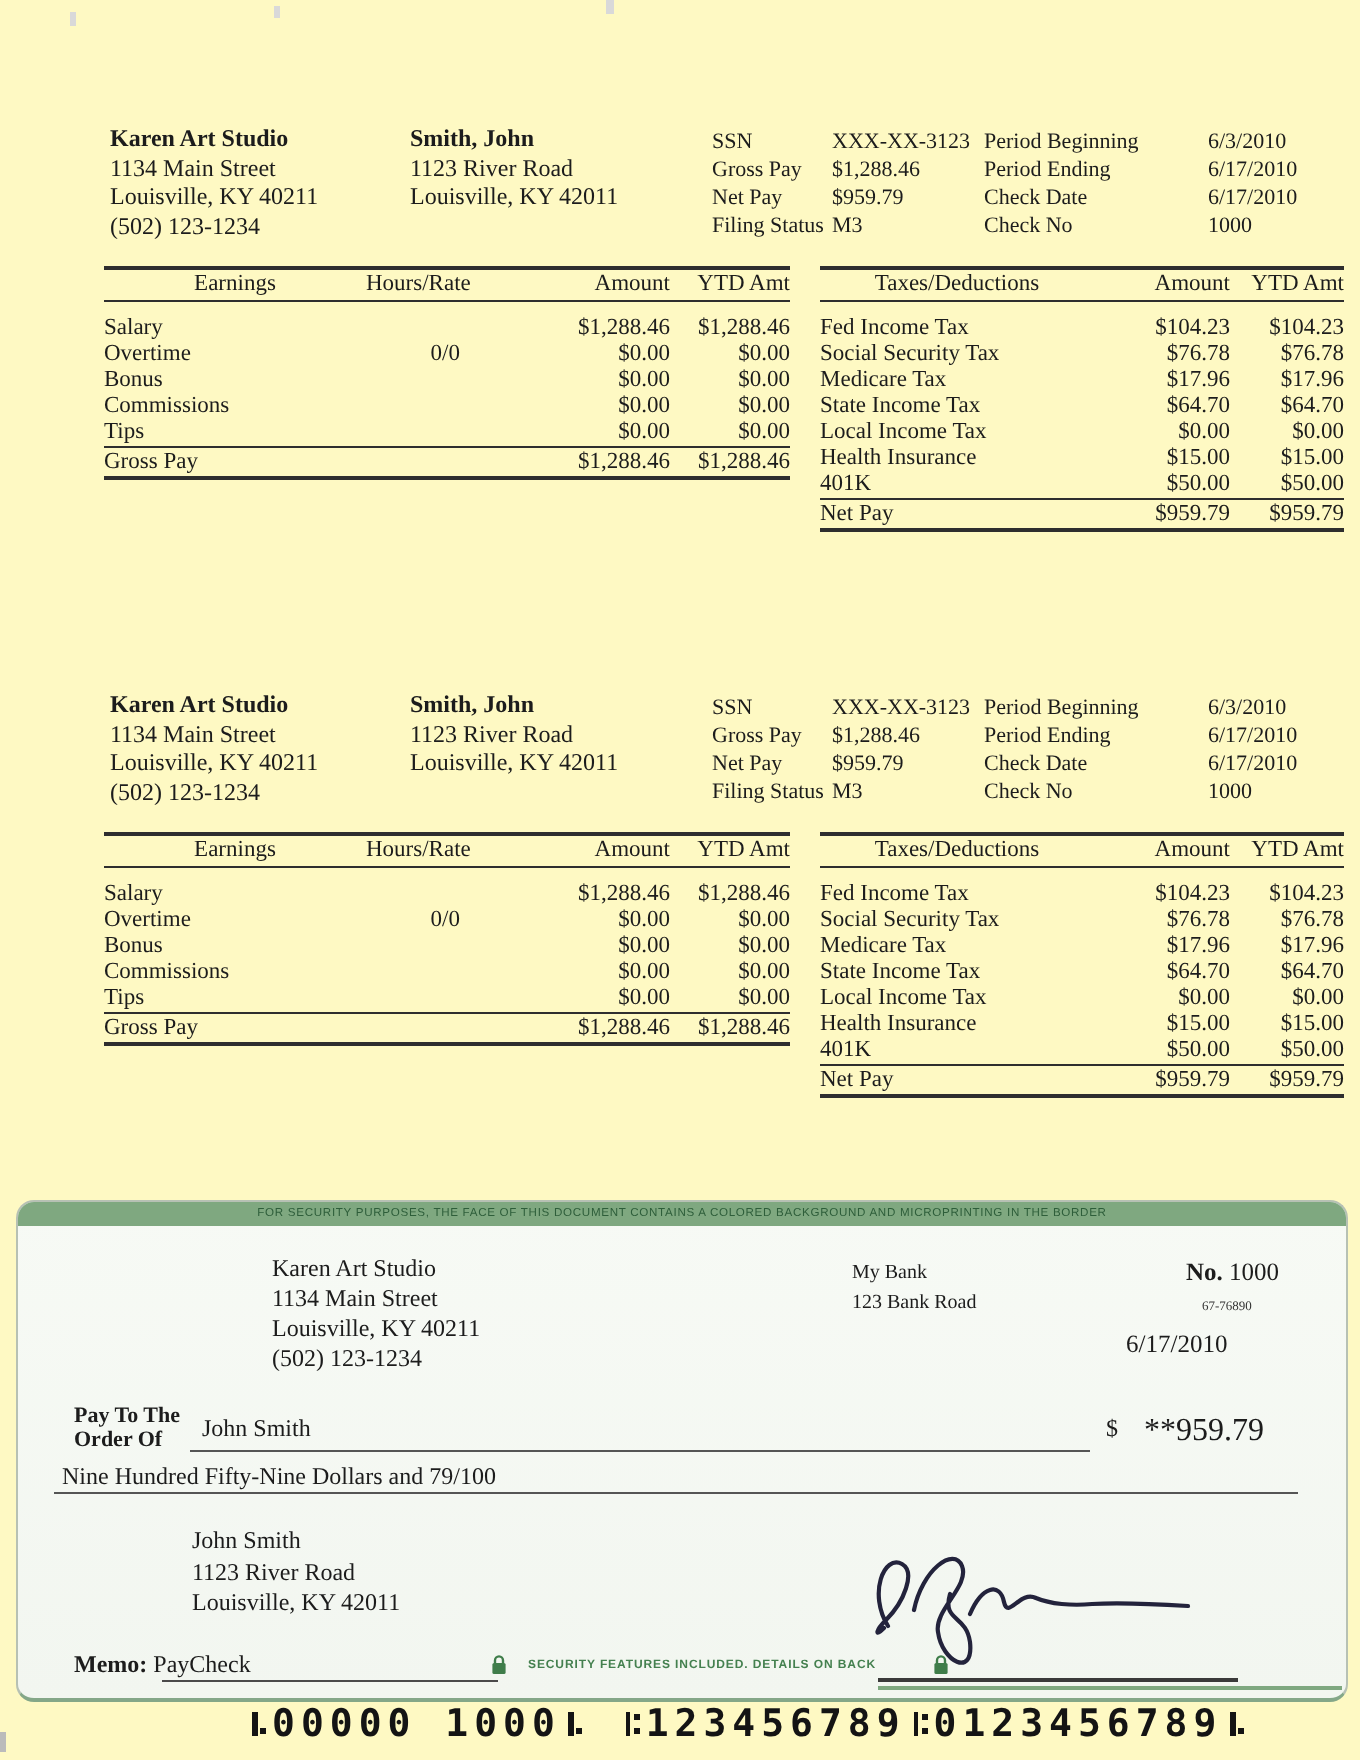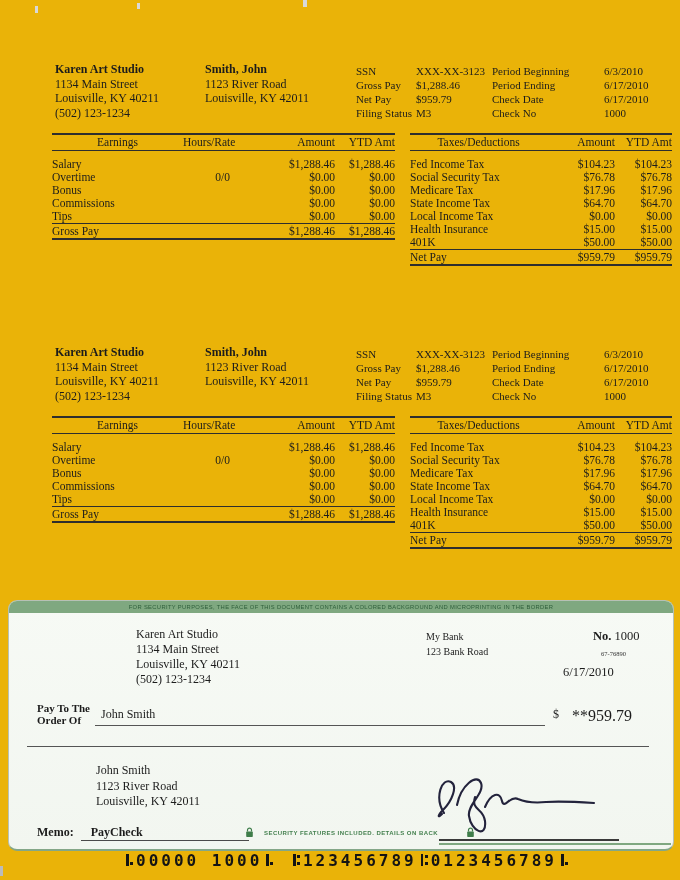--- a/index.html
+++ b/index.html
@@ -1,16 +1,16 @@
 <!DOCTYPE html>
 <html><head>
 <meta charset="utf-8">
 <style>
   html,body{margin:0;padding:0;background:#e9e9e9;}
-  .page{position:relative;width:680px;height:880px;background:#eab308;overflow:hidden;
+  .page{position:relative;width:680px;height:880px;background:#fef9c3;overflow:hidden;
         font-family:"Liberation Serif", serif;color:#1c1c1c;}
   .abs{position:absolute;}
   .bold{font-weight:bold;}
   
   .stub{position:absolute;left:0;width:680px;height:283px;}
   .addr{position:absolute;font-size:12px;line-height:14.5px;}
   .sumgrid{position:absolute;left:356px;top:2px;display:grid;
            grid-template-columns:60px 76px 112px 62px;font-size:11px;line-height:14px;}
   .ptable{position:absolute;border-collapse:collapse;table-layout:fixed;font-size:11.5px;color:#1c1c1c;}
   .ptable th{font-weight:normal;border-top:2px solid #2e2e2e;border-bottom:1px solid #2e2e2e;padding:1px 0 2px;}
@@ -32,27 +32,27 @@
   .c-fraction{left:592px;top:49px;font-size:6.5px;color:#333;}
   .c-date{left:554px;top:64px;font-size:12.5px;}
   .c-payto{left:28px;top:102px;font-weight:bold;font-size:11px;line-height:11.5px;}
   .c-payee-name{left:92px;top:106px;font-size:12px;}
   .hline{position:absolute;height:1px;background:#555;}
   .c-dollar{left:544px;top:106px;font-size:12px;}
   .c-amount{left:563px;top:106px;font-size:16px;}
   .c-words{left:22px;top:130px;font-size:12px;}
   .c-payee-addr{left:87px;top:162px;font-size:12px;line-height:15.5px;}
   .c-memo{left:28px;top:224px;font-size:12px;}
-  .c-memo .val{margin-left:14px;font-weight:bold;}
+  .c-memo .val{font-weight:normal;}
   .c-sec{left:236px;top:226px;display:flex;align-items:center;gap:10px;}
   .sec-text{font-family:"Liberation Sans",sans-serif;font-size:6px;letter-spacing:.45px;
             color:#44804f;font-weight:bold;}
   
   .micr{position:absolute;left:122px;top:851px;white-space:nowrap;color:#141414;
-        font-family:"DejaVu Sans Mono",monospace;font-weight:bold;font-size:16px;letter-spacing:3px;}
+        font-family:"DejaVu Sans Mono",monospace;font-weight:bold;font-size:19px;letter-spacing:3px;}
   .msym{display:inline-block;width:8px;height:12px;position:relative;margin:0 3px;}
   .msym::before{content:"";position:absolute;left:1px;top:0;width:2.6px;height:12px;background:#141414;}
   .msym.transit::after{content:"";position:absolute;right:0;top:1px;width:3px;height:3px;background:#141414;
         box-shadow:0 7px 0 #141414;}
   .msym.onus::after{content:"";position:absolute;right:0;bottom:1px;width:3px;height:3px;background:#141414;}
   .speck{position:absolute;background:#d9d9d9;}
 </style>
 </head>
 <body>
 
@@ -387,20 +387,21 @@
 
     <div class="abs c-payto">
       <div>Pay To The</div>
       <div>Order Of</div>
     </div>
     <div class="abs c-payee-name">John Smith</div>
     <div class="hline" style="left:86px;top:124px;width:450px;"></div>
     <div class="abs c-dollar">$</div>
     <div class="abs c-amount">**959.79</div>
 
+    <div class="abs c-words">Nine Hundred Fifty-Nine Dollars and 79/100</div>
     <div class="hline" style="left:18px;top:145px;width:622px;"></div>
 
     <div class="abs c-payee-addr">
       <div>John Smith</div>
       <div>1123 River Road</div>
       <div>Louisville, KY 42011</div>
     </div>
 
     <svg class="abs" style="left:415px;top:168px;" width="185" height="72" viewBox="0 0 185 72">
       <path d="M20,44 C10,28 18,8 27,13 C34,17 28,32 19,41 C14,46 13,50 18,45

